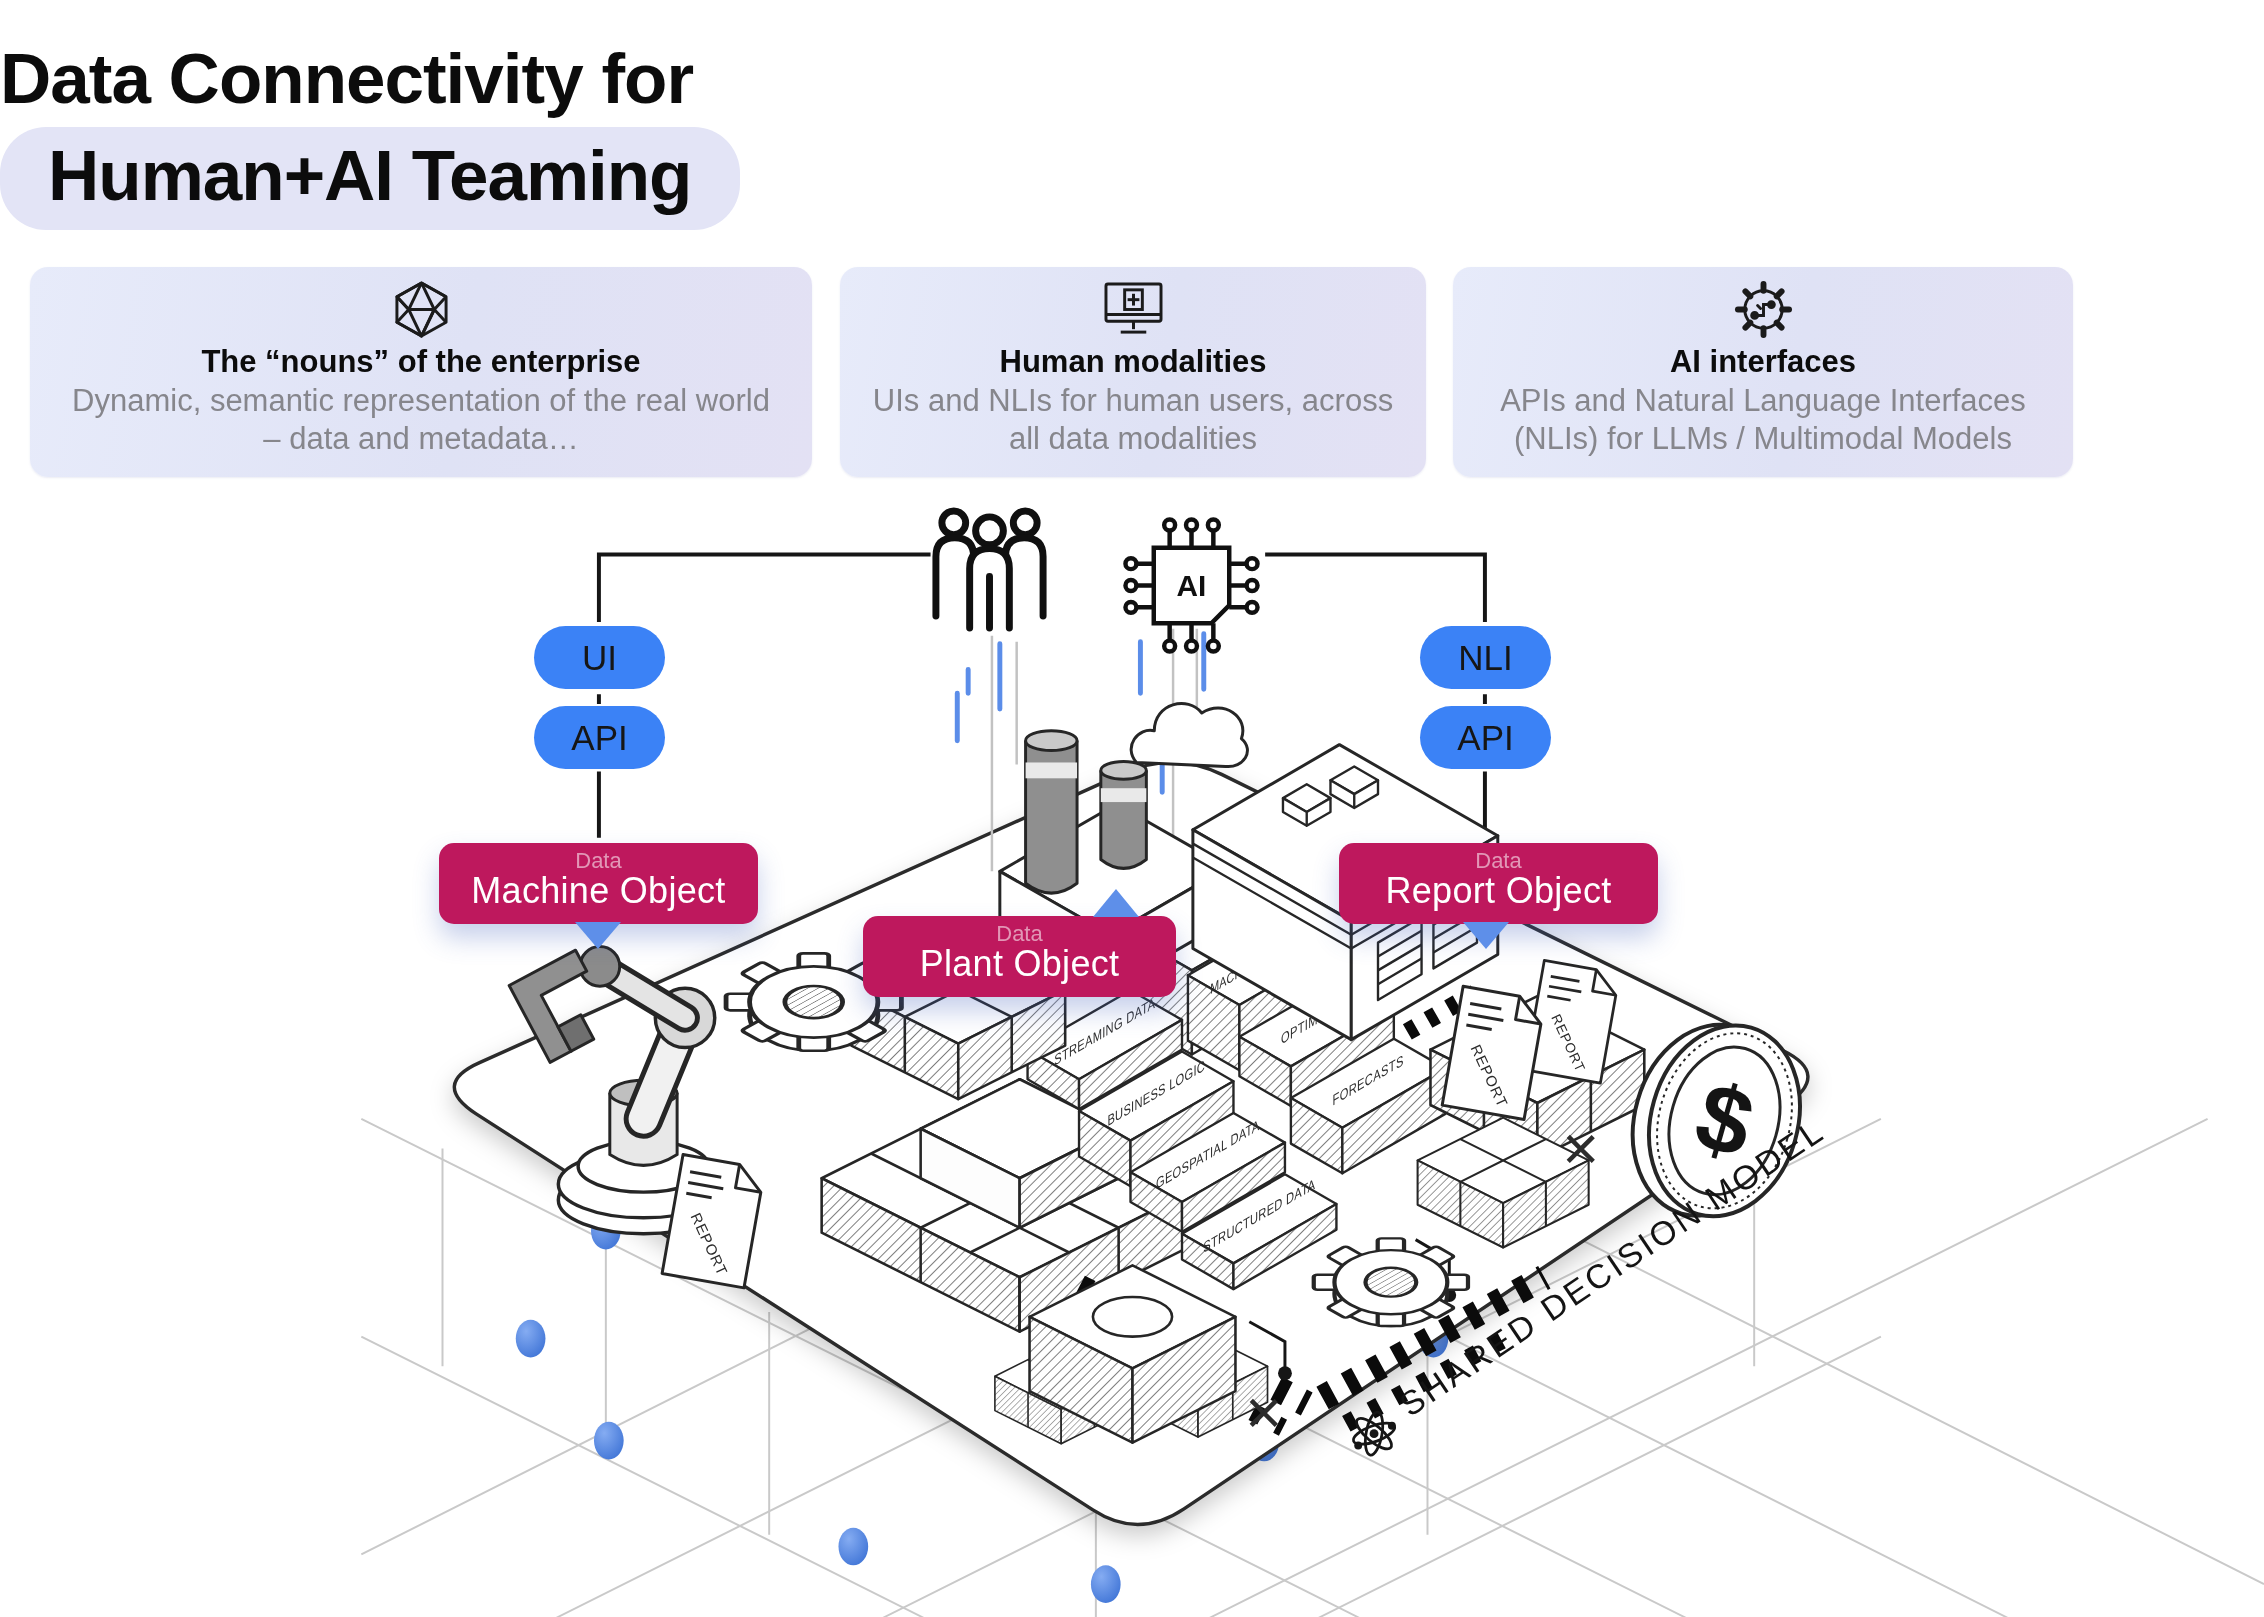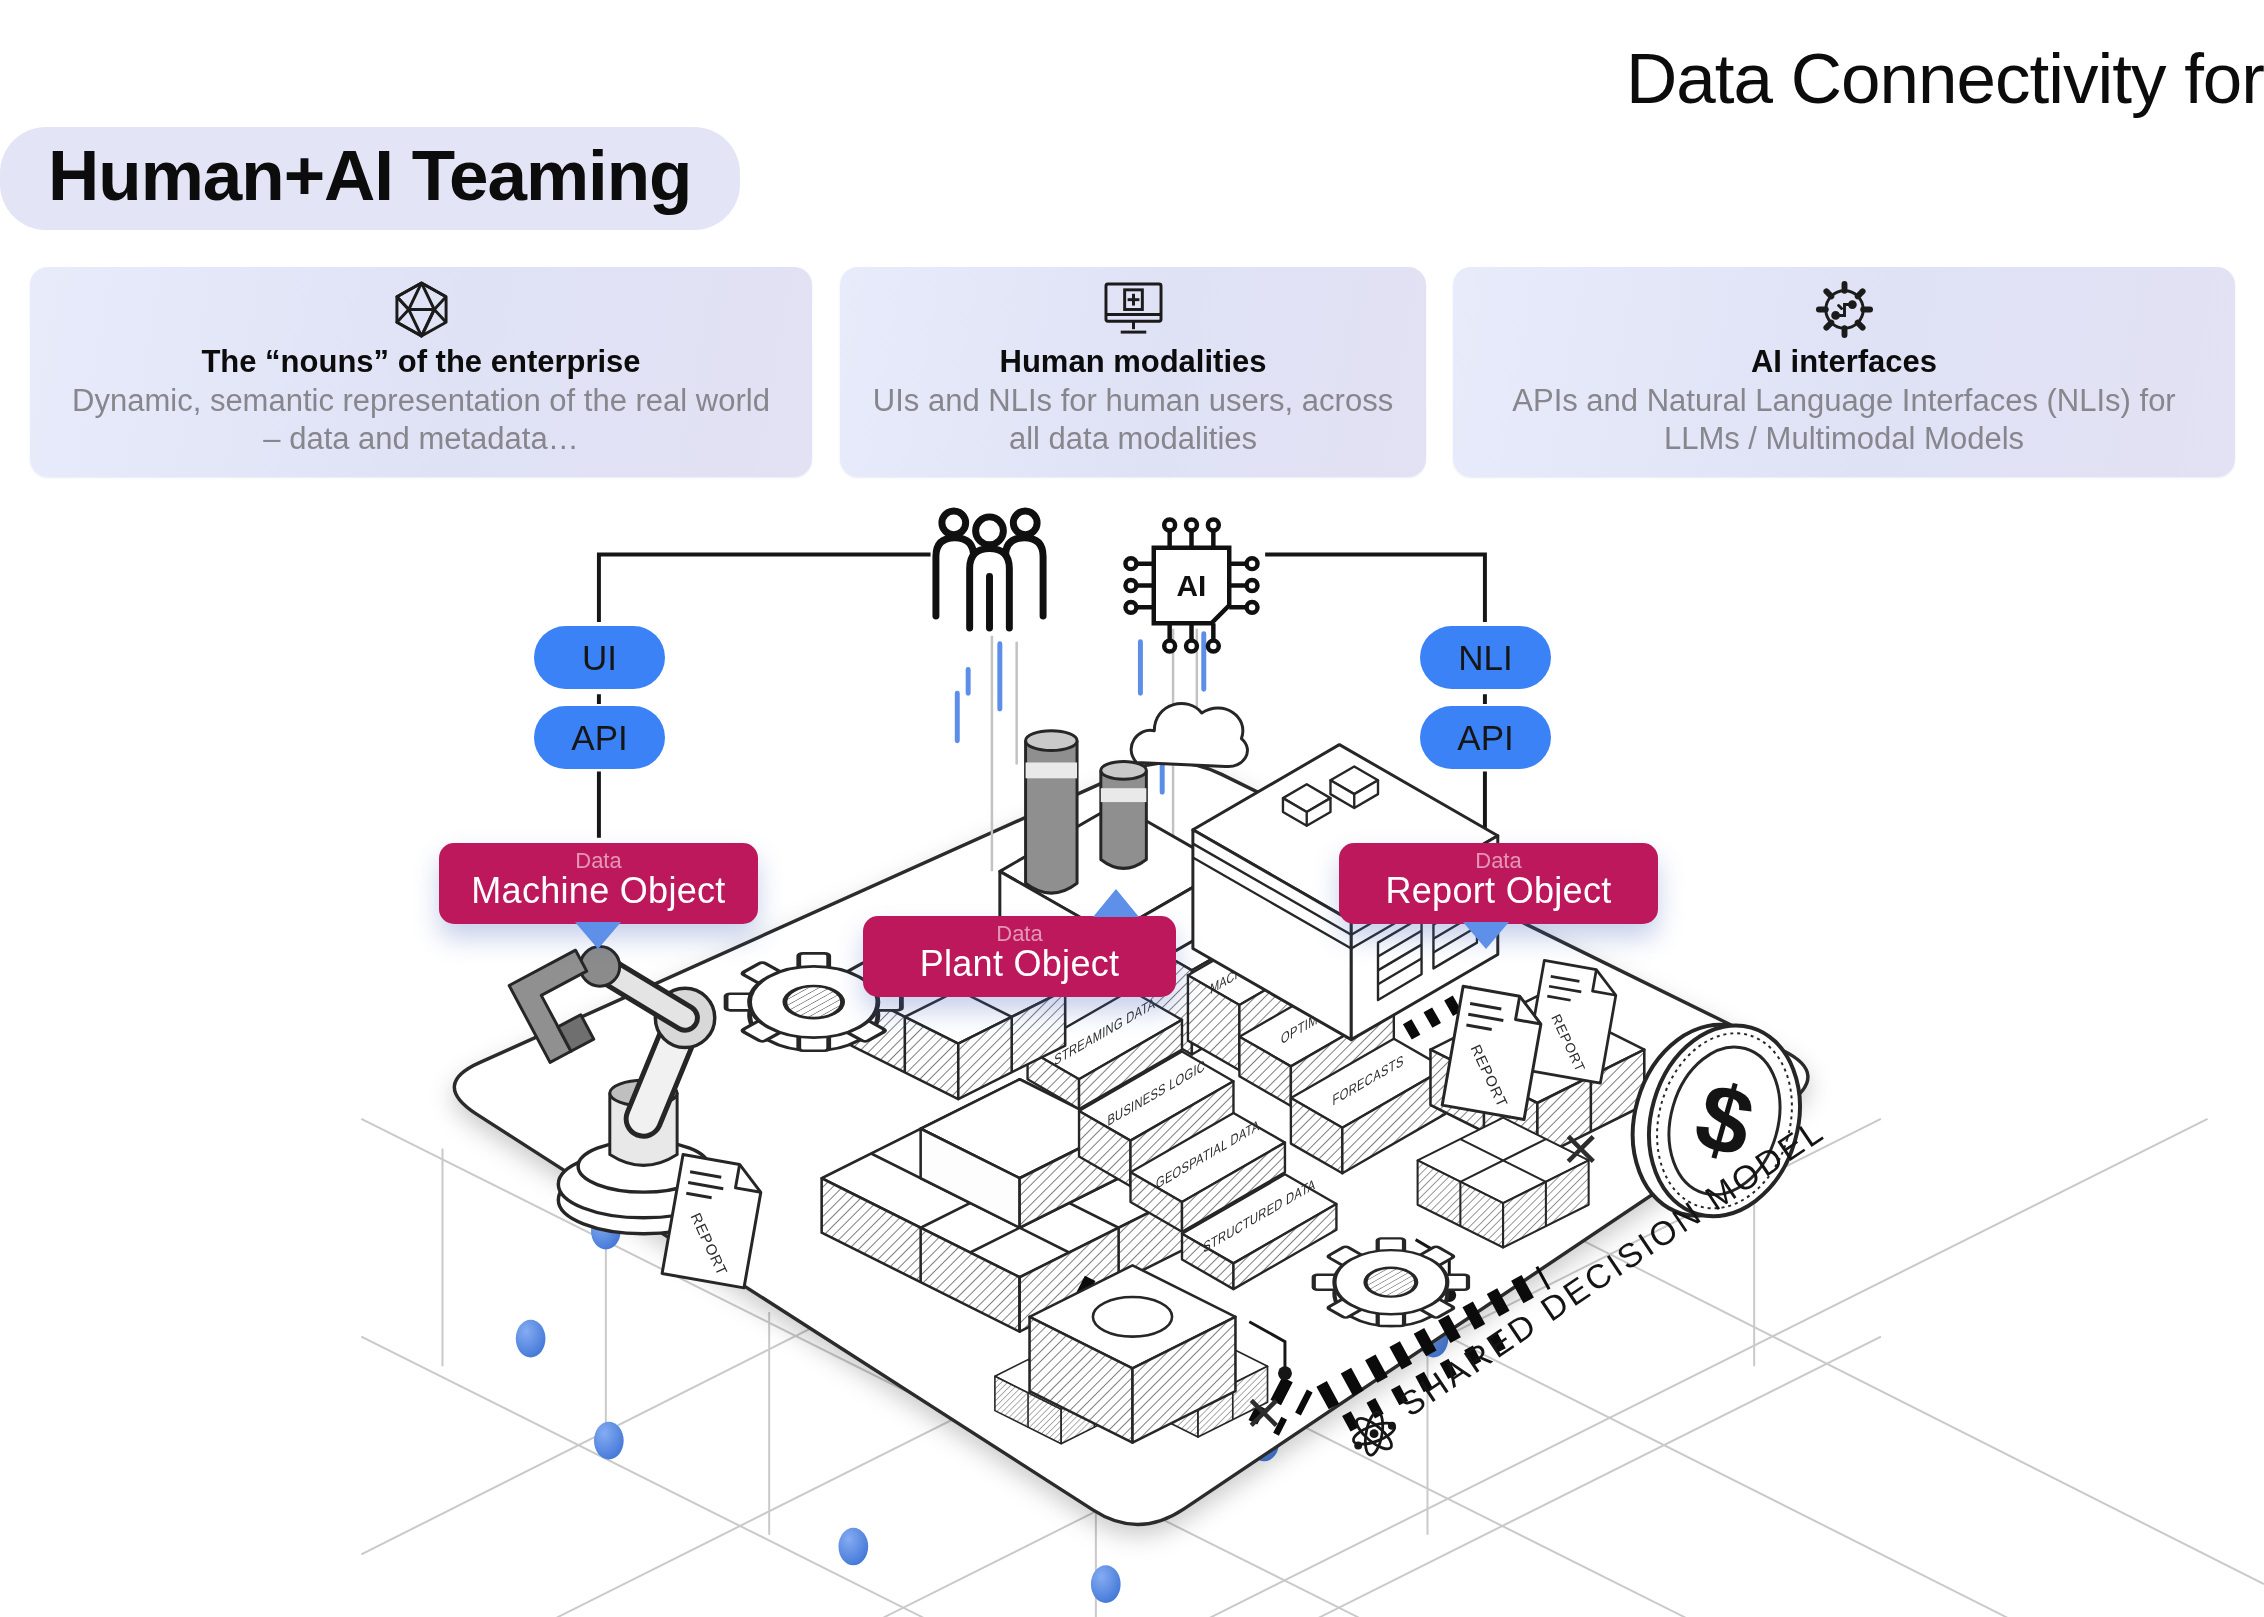--- a/index.html
+++ b/index.html
@@ -1,34 +1,34 @@
 <!DOCTYPE html>
 <html><head>
 <meta charset="utf-8">
 <style>
   html,body{margin:0;padding:0;background:#fff;}
   .page{position:relative;width:2264px;height:1618px;background:#ffffff;overflow:hidden;
         font-family:"Liberation Sans", sans-serif;color:#0c0c0c;}
   
-  .title-line1{position:absolute;left:0;right:0;top:38px;text-align:right;
-               font-size:71px;font-weight:400;letter-spacing:-1px;padding-left:24px;}
+  .title-line1{position:absolute;left:0;right:0;top:38px;text-align:left;
+               font-size:71px;font-weight:700;letter-spacing:-1px;}
   .title-pill-wrap{position:absolute;left:0;right:0;top:127px;text-align:left;}
   .title-pill{display:inline-block;background:#e3e4f6;border-radius:46px;
               padding:8px 48px 14px 48px;font-size:71px;font-weight:600;letter-spacing:-1px;}
   
   .card{position:absolute;top:267px;height:210px;border-radius:18px;
         background:linear-gradient(100deg,#e7ebfa 0%,#dfe2f5 55%,#e3e1f4 100%);
         box-shadow:0 1px 2px rgba(120,130,180,.15);text-align:center;box-sizing:border-box;
         padding-top:14px;}
   .card-icon{height:57px;display:flex;align-items:center;justify-content:center;}
   .card-title{font-size:31px;font-weight:700;margin-top:6px;}
   .card-sub{font-size:31px;color:#86868c;line-height:1.22;margin:2px auto 0 auto;max-width:92%;}
   #card1{left:30px;width:782px;}
   #card2{left:840px;width:586px;}
-  #card3{left:1453px;width:782px;}
+  #card3{left:1453px;width:620px;}
   
   .if-pill{position:absolute;width:131px;height:63px;border-radius:34px;background:#3b82f6;
            display:flex;align-items:center;justify-content:center;font-size:35px;color:#161616;}
   
   .obj{position:absolute;height:81px;border-radius:15px;background:#be185d;text-align:center;
        box-shadow:0 14px 26px rgba(70,100,190,.30);color:#fff;z-index:5;}
   .obj .kicker{font-size:22px;color:rgba(255,255,255,.55);margin-top:7px;line-height:1;}
   .obj .name{font-size:36px;font-weight:500;line-height:1.08;letter-spacing:0.3px;}
   .tail{position:absolute;width:0;height:0;z-index:5;}
   .tail.down{border-left:23px solid transparent;border-right:23px solid transparent;

